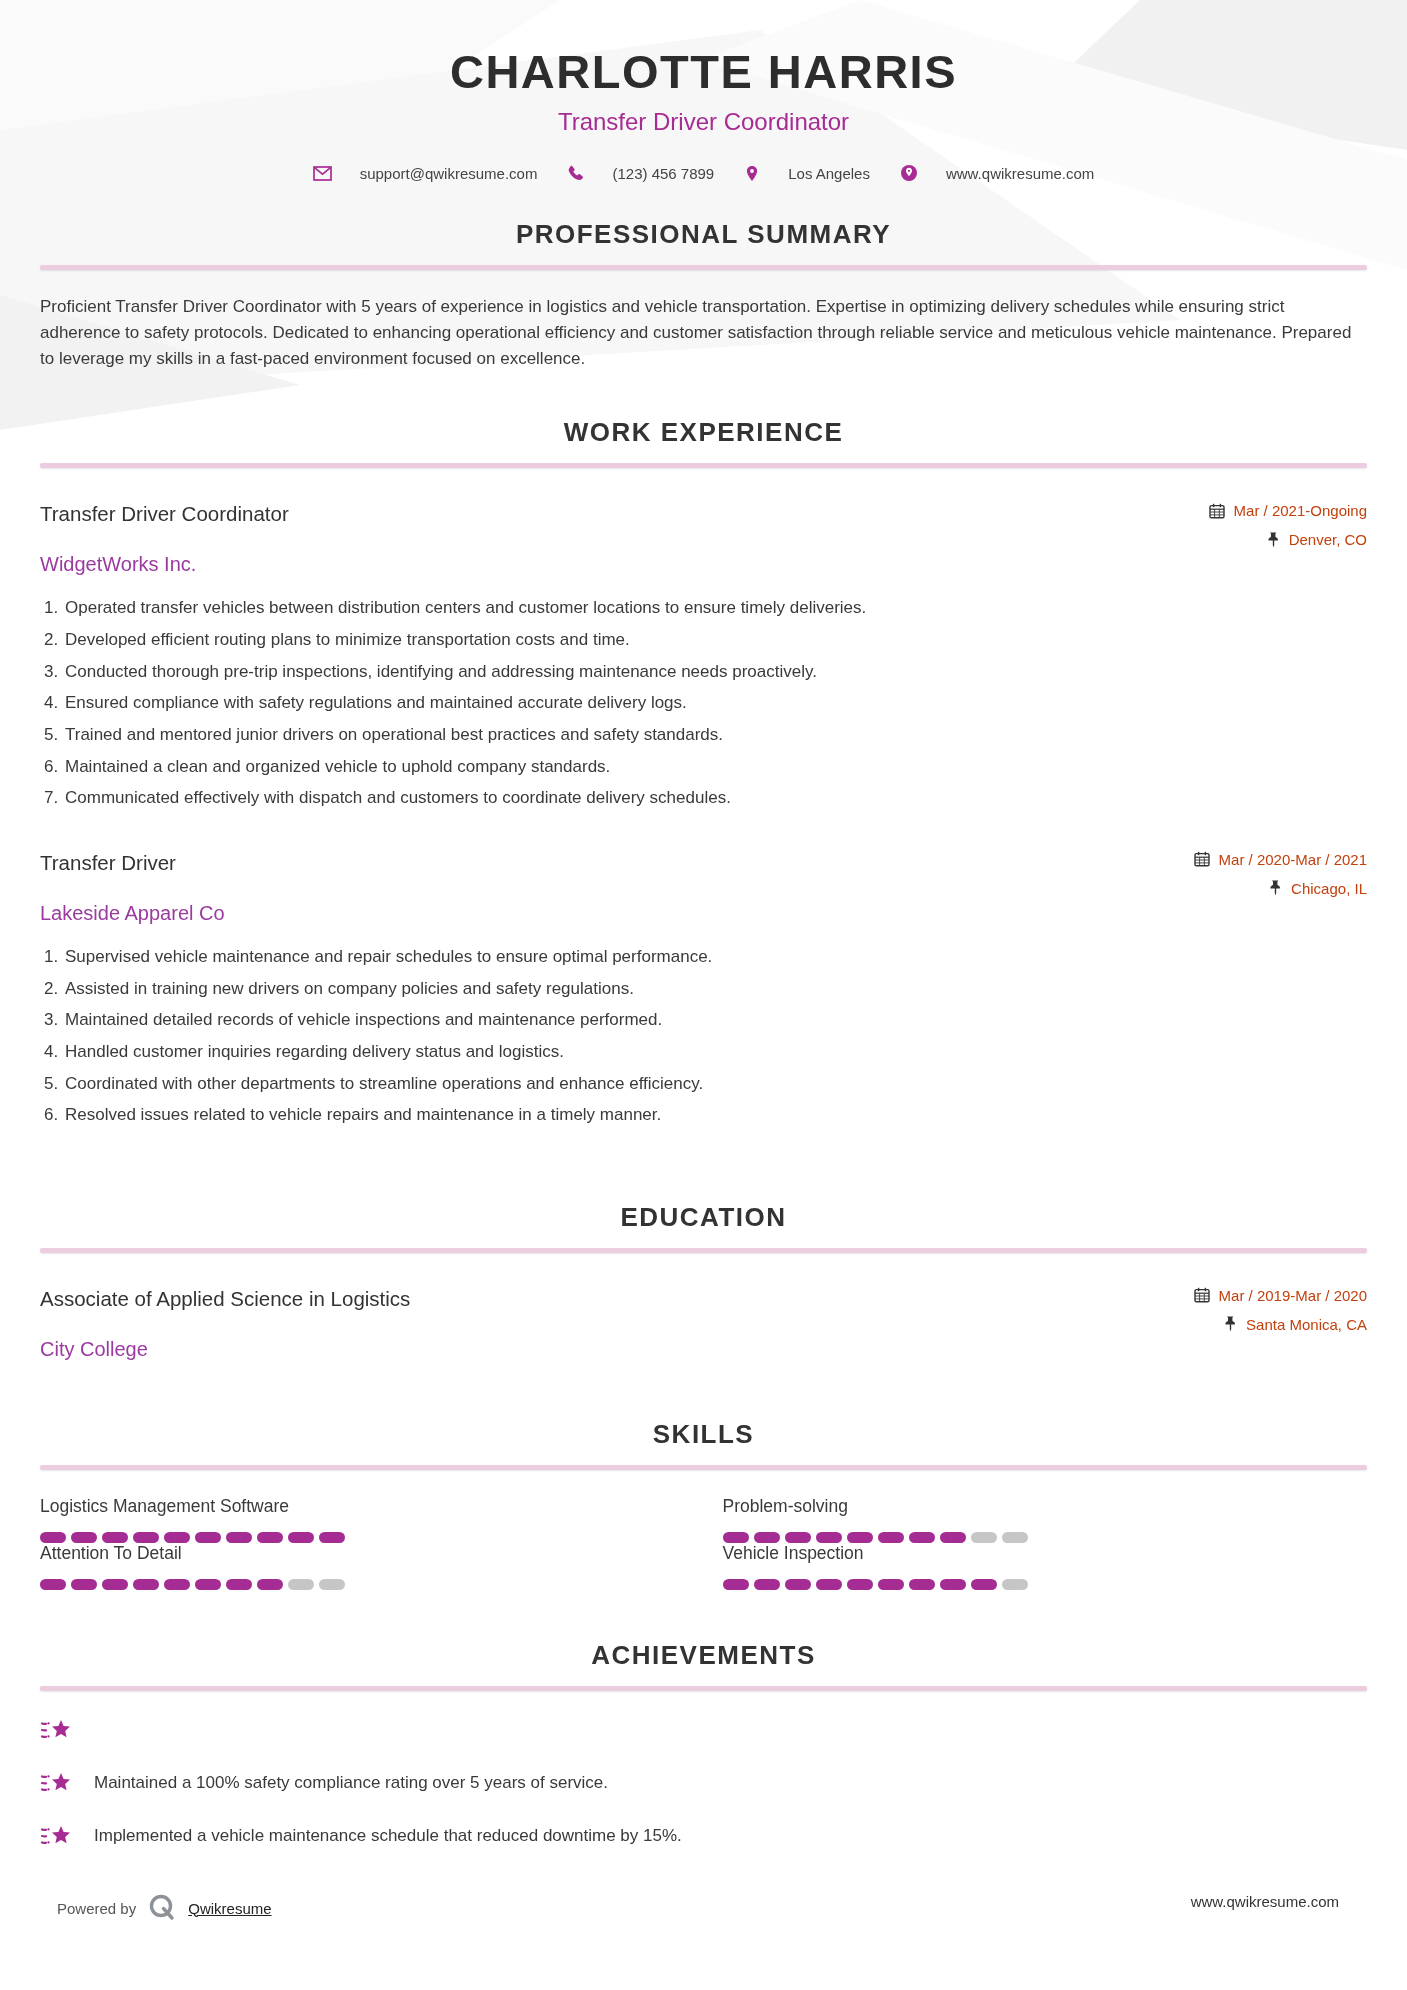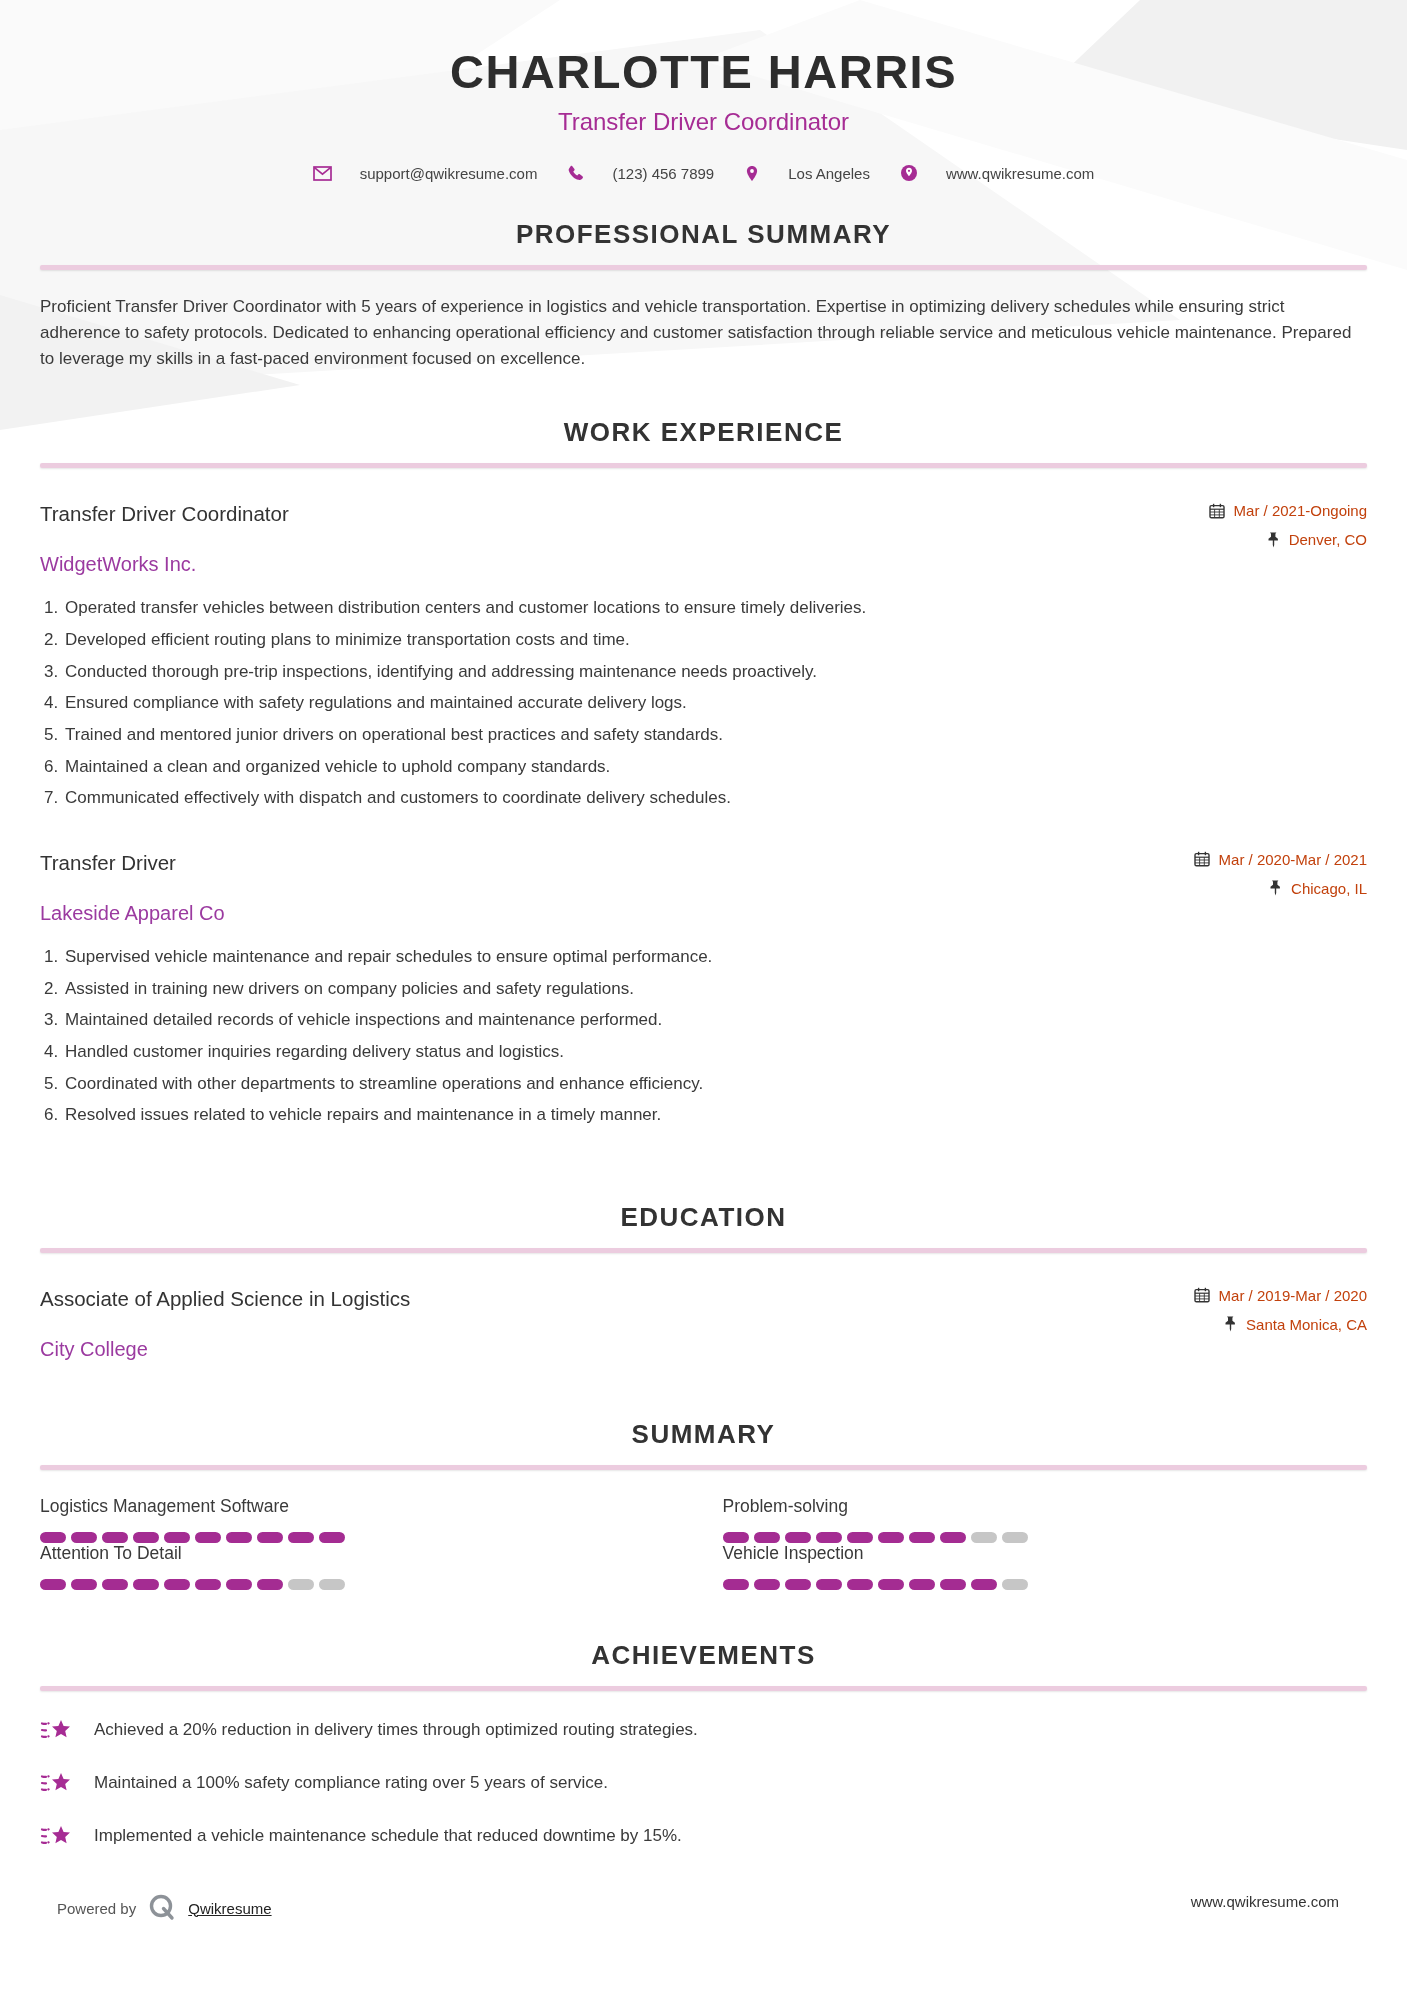--- a/index.html
+++ b/index.html
@@ -246,21 +246,21 @@
                 <path d="M4 0.5h5.4l-1 1.2v3l2.5 2v1.7H7.2v4.6l-.7 2.5-.7-2.5V8.4H1.5V6.7L4 4.7v-3L3 0.5z" fill="#333"></path>
               </svg>
               <span>Santa Monica, CA</span>
             </div>
           </div>
         </div>
       </div>
     </section>
 
     <section class="sec" style="margin-top:58px;">
-      <h2>SUMMARY</h2>
+      <h2>SKILLS</h2>
       <div class="sec-underline"></div>
       <div class="skills-grid">
         <div class="skill">
           <div class="skill-name">Logistics Management Software</div>
           <div class="skill-bar">
               <span class="pill on"></span>
               <span class="pill on"></span>
               <span class="pill on"></span>
               <span class="pill on"></span>
               <span class="pill on"></span>
@@ -323,21 +323,20 @@
       <h2>ACHIEVEMENTS</h2>
       <div class="sec-underline"></div>
       <div class="ach-list">
         <div class="ach-row">
           <svg width="32" height="27" viewBox="0 0 32 27">
             <path d="M2 6.5c2.4.7 4.6.6 6.6-.2" fill="none" stroke="var(--accent)" stroke-width="2.2" stroke-linecap="round" stroke-dasharray="4 2.5"></path>
             <path d="M2 13c2.2.6 4.2.5 6-.1" fill="none" stroke="var(--accent)" stroke-width="2.2" stroke-linecap="round" stroke-dasharray="4 2.5"></path>
             <path d="M2 19.5c2.4.7 4.6.6 6.6-.2" fill="none" stroke="var(--accent)" stroke-width="2.2" stroke-linecap="round" stroke-dasharray="4 2.5"></path>
             <polygon points="21,3 23.6,9 30,9.6 25.2,13.9 26.6,20.2 21,16.9 15.4,20.2 16.8,13.9 12,9.6 18.4,9" fill="var(--accent)"></polygon>
           </svg>
-          <span class="ach-text">Achieved a 20% reduction in delivery times through optimized routing strategies.</span>
         </div>
         <div class="ach-row">
           <svg width="32" height="27" viewBox="0 0 32 27">
             <path d="M2 6.5c2.4.7 4.6.6 6.6-.2" fill="none" stroke="var(--accent)" stroke-width="2.2" stroke-linecap="round" stroke-dasharray="4 2.5"></path>
             <path d="M2 13c2.2.6 4.2.5 6-.1" fill="none" stroke="var(--accent)" stroke-width="2.2" stroke-linecap="round" stroke-dasharray="4 2.5"></path>
             <path d="M2 19.5c2.4.7 4.6.6 6.6-.2" fill="none" stroke="var(--accent)" stroke-width="2.2" stroke-linecap="round" stroke-dasharray="4 2.5"></path>
             <polygon points="21,3 23.6,9 30,9.6 25.2,13.9 26.6,20.2 21,16.9 15.4,20.2 16.8,13.9 12,9.6 18.4,9" fill="var(--accent)"></polygon>
           </svg>
           <span class="ach-text">Maintained a 100% safety compliance rating over 5 years of service.</span>
         </div>

